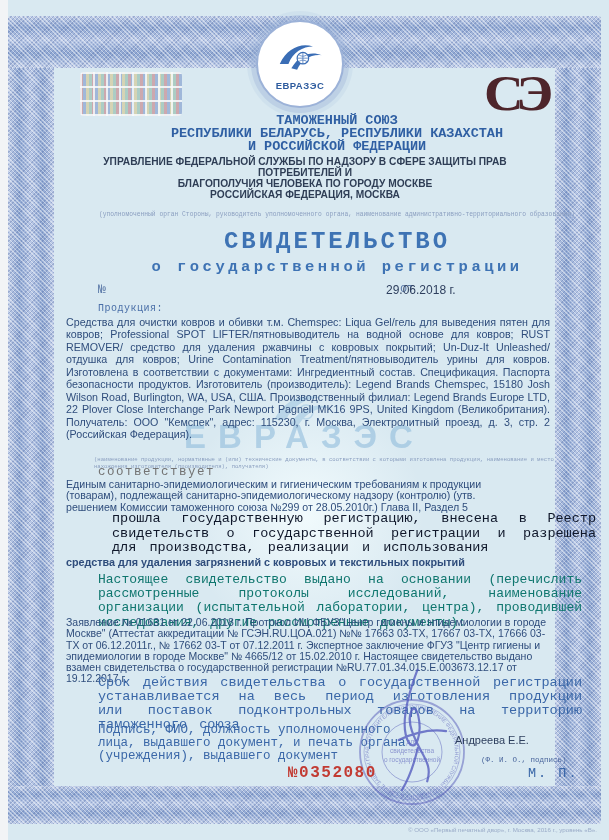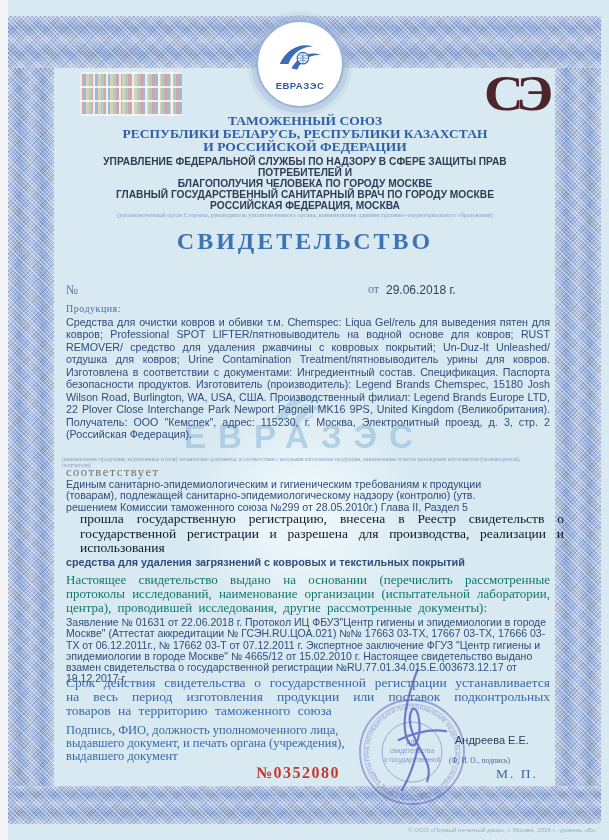--- a/index.html
+++ b/index.html
@@ -59,21 +59,21 @@
     background:radial-gradient(ellipse at center, rgba(242,251,253,.95) 0%, rgba(242,251,253,0) 70%);
   }
   .wm-bird { left:268px; top:390px; z-index:0; opacity:.55; }
   .wm-text {
     left:0; width:609px; top:418px; text-align:center; z-index:0;
     font-size:33px; font-weight:bold; letter-spacing:12px;
     color:#8ab8da; opacity:.55;
   }
 
   
-  .serif { font-family:Liberation Serif, serif; }
+  .serif { font-family:Liberation Mono, monospace;margin-left:32px; }
   .ctr { text-align:center; }
   .union { left:62px; width:486px; top:114px; font-size:13.5px; line-height:13px; font-weight:bold; color:#2f5fa3; z-index:1; }
   .authority { left:62px; width:486px; top:156px; font-size:10.2px; line-height:11px; font-weight:600; color:#2e3d55; z-index:1; }
   .caption1 { left:62px; width:486px; top:211px; font-size:6.3px; color:#8b9fc0; z-index:1; }
   .title-main { left:62px; width:486px; top:228px; font-size:24px; font-weight:bold; letter-spacing:3px; color:#3e73b4; z-index:1; }
   .title-sub { left:62px; width:486px; top:258px; font-size:15.5px; font-weight:bold; letter-spacing:3.5px; color:#3e73b4; z-index:1; }
 
   .numrow { left:66px; width:484px; top:281px; height:16px; z-index:1; }
   .no-label { position:absolute; left:0; top:1px; font-size:13px; color:#5b79a8; }
   .no-value { position:absolute; left:24px; top:2px; font-size:12px; color:#2e3f5e; letter-spacing:.3px; }
@@ -142,26 +142,26 @@
   <div class="abs se-mark">СЭ</div>
 
   <div class="abs union serif ctr">
     <div>ТАМОЖЕННЫЙ СОЮЗ</div>
     <div>РЕСПУБЛИКИ БЕЛАРУСЬ, РЕСПУБЛИКИ КАЗАХСТАН</div>
     <div>И РОССИЙСКОЙ ФЕДЕРАЦИИ</div>
   </div>
   <div class="abs authority ctr">
     <div>УПРАВЛЕНИЕ ФЕДЕРАЛЬНОЙ СЛУЖБЫ ПО НАДЗОРУ В СФЕРЕ ЗАЩИТЫ ПРАВ ПОТРЕБИТЕЛЕЙ И</div>
     <div>БЛАГОПОЛУЧИЯ ЧЕЛОВЕКА ПО ГОРОДУ МОСКВЕ</div>
-    <div>ГЛАВНЫЙ ГОСУДАРСТВЕННЫЙ САНИТАРНЫЙ ВРАЧ ПО ГОРОДУ МОСКВЕ</div>
     <div>РОССИЙСКАЯ ФЕДЕРАЦИЯ, МОСКВА</div>
   </div>
   <div class="abs caption1 serif ctr">(уполномоченный орган Стороны, руководитель уполномоченного органа, наименование административно-территориального образования)</div>
 
   <div class="abs title-main serif ctr">СВИДЕТЕЛЬСТВО</div>
+  <div class="abs title-sub serif ctr">о государственной регистрации</div>
 
   <div class="abs numrow">
     <span class="no-label serif">№</span>
     <span class="from-label serif">от</span>
     <span class="from-value">29.06.2018 г.</span>
   </div>
 
   <div class="abs product-label serif">Продукция:</div>
   <div class="abs product-text">Средства для очистки ковров и обивки т.м. Chemspec: Liqua Gel/гель для выведения пятен для ковров; Professional SPOT LIFTER/пятновыводитель на водной основе для ковров; RUST REMOVER/ средство для удаления ржавчины с ковровых покрытий; Un-Duz-It Unleashed/ отдушка для ковров; Urine Contamination Treatment/пятновыводитель урины для ковров. Изготовлена в соответствии с документами: Ингредиентный состав. Спецификация. Паспорта безопасности продуктов. Изготовитель (производитель): Legend Brands Chemspec, 15180 Josh Wilson Road, Burlington, WA, USA, США. Производственный филиал: Legend Brands Europe LTD, 22 Plover Close Interchange Park Newport Pagnell MK16 9PS, United Kingdom (Великобритания).  Получатель: ООО "Кемспек", адрес: 115230, г. Москва, Электролитный проезд, д. 3, стр. 2 (Российская Федерация).</div>
   <div class="abs caption2 serif">(наименование продукции, нормативные и (или) технические документы, в соответствии с которыми изготовлена продукция, наименование и место нахождения изготовителя (производителя), получателя)</div>

